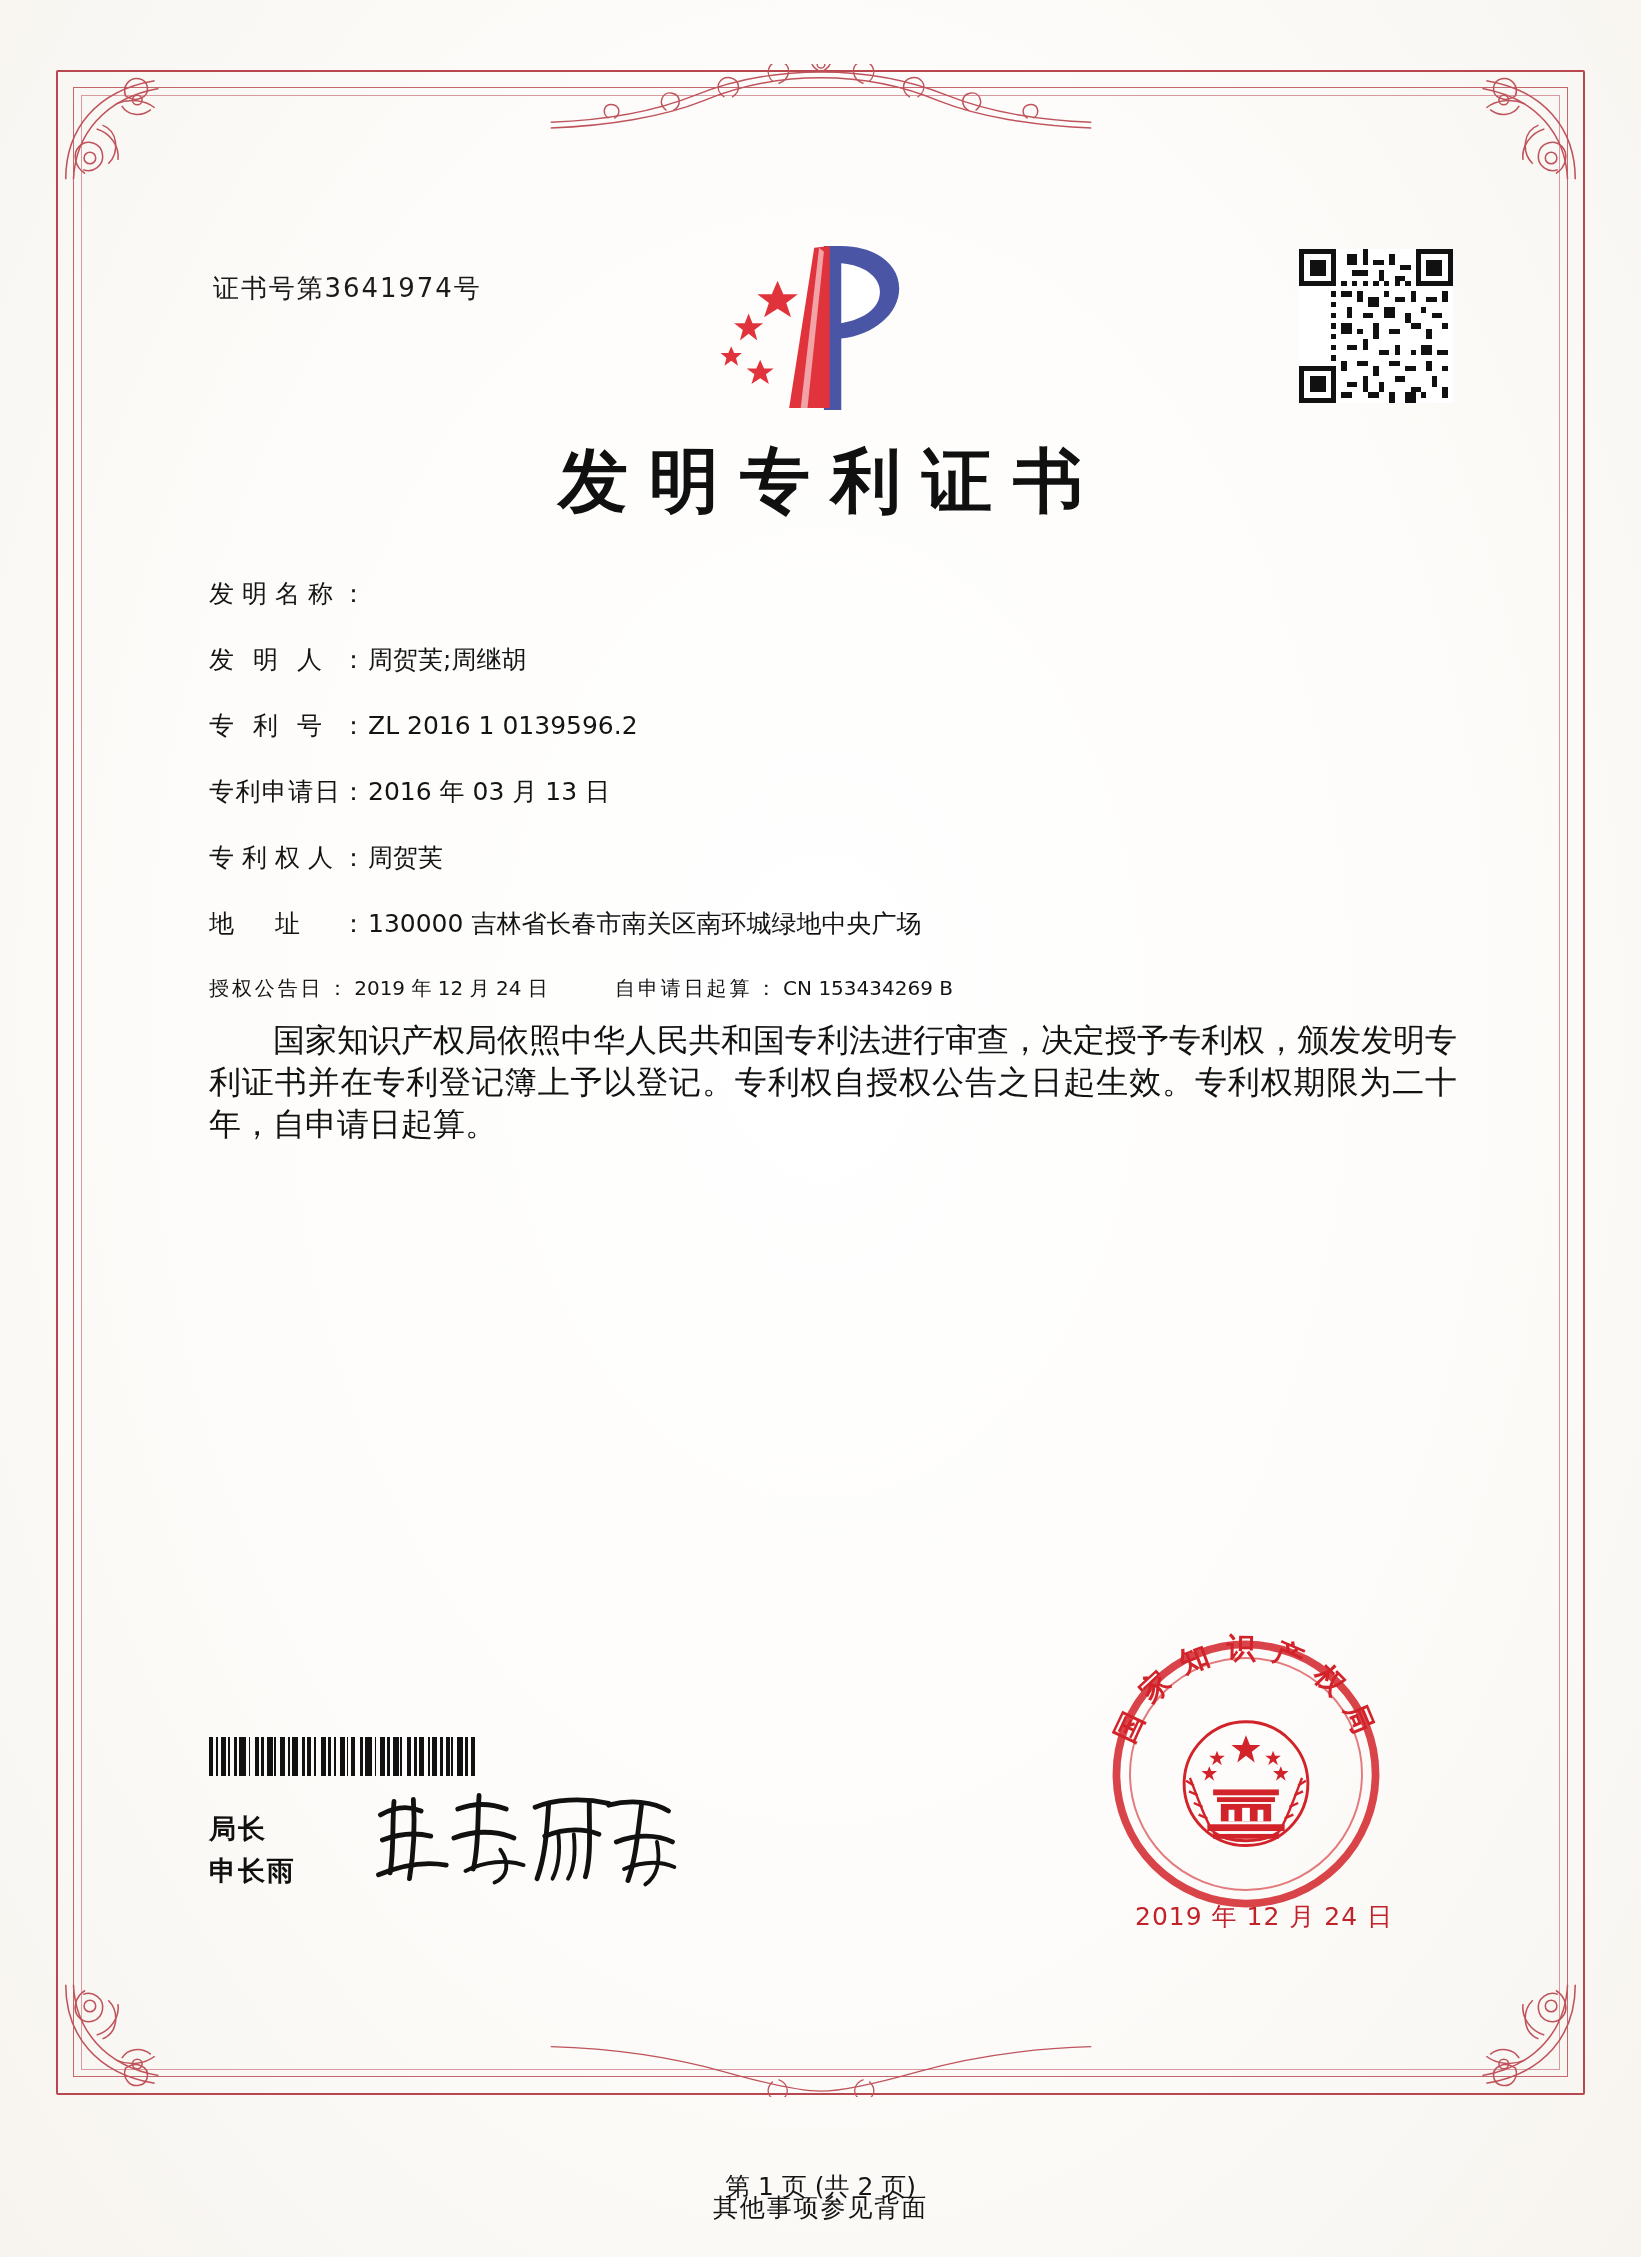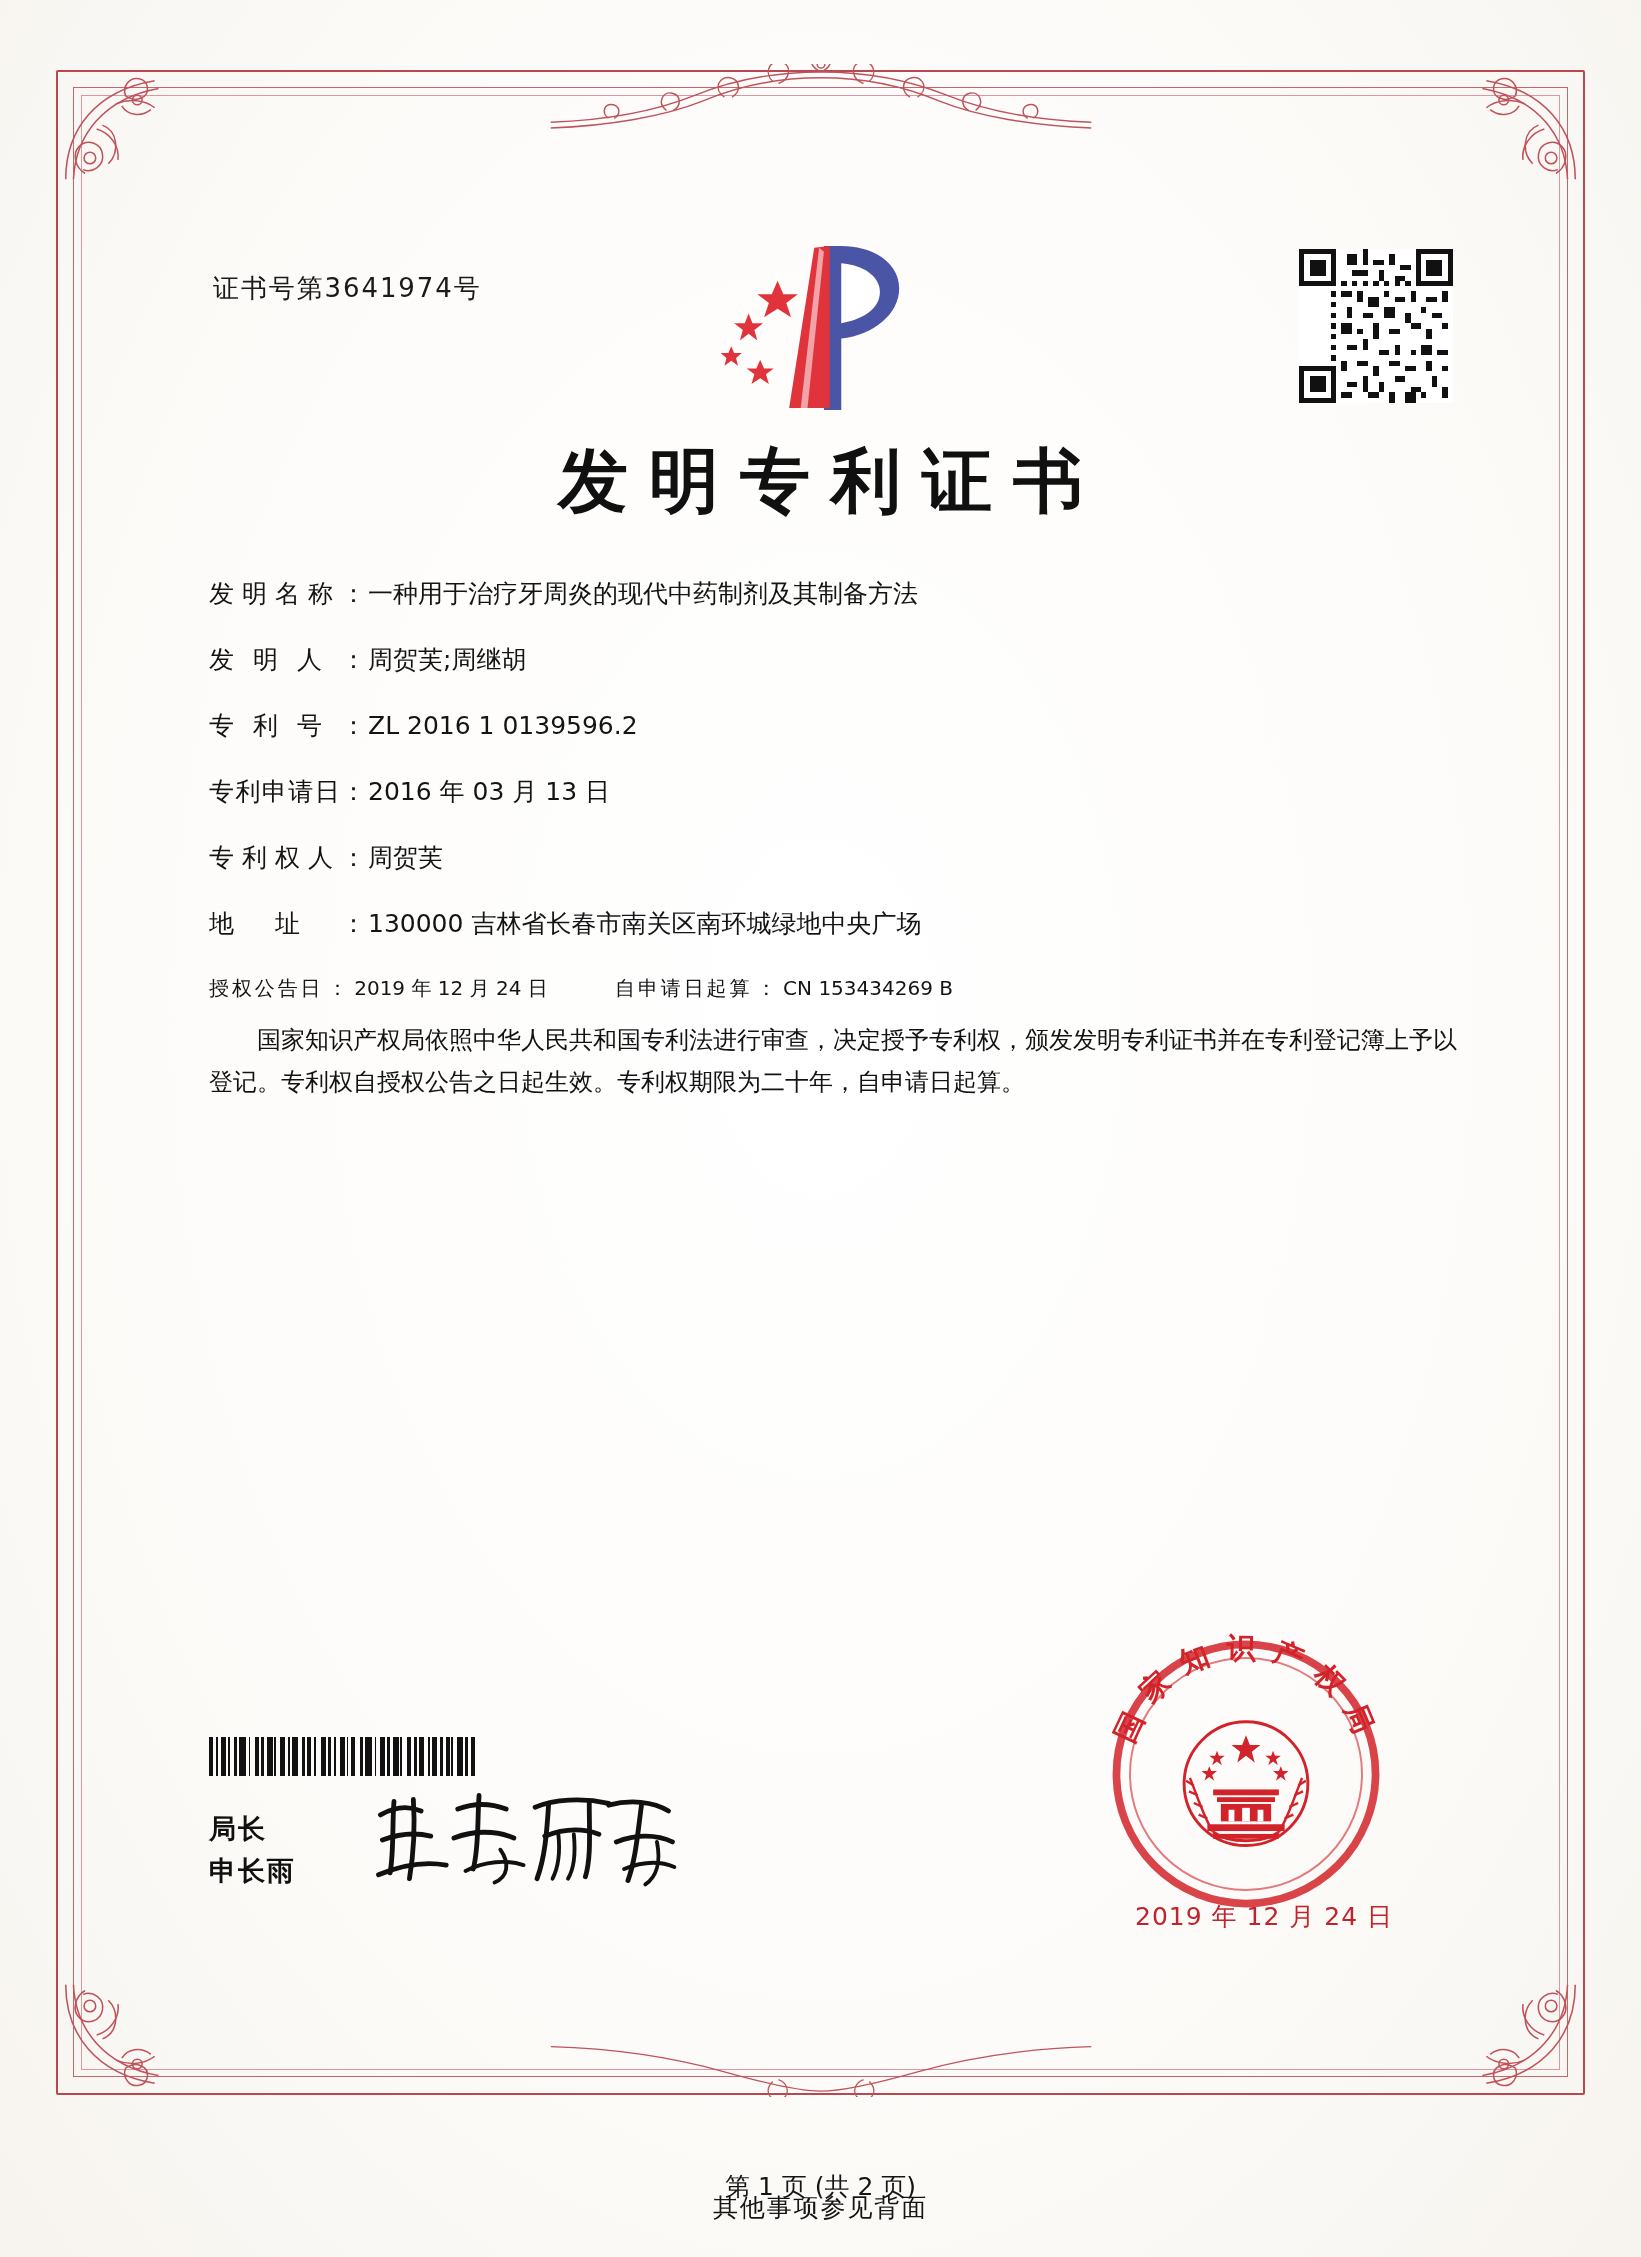--- a/index.html
+++ b/index.html
@@ -119,21 +119,21 @@
   .row-split .half{display:flex;align-items:baseline;font-size:20px;color:#141414;}
   .row-split .half.left{width:406px;flex:0 0 406px;}
   .row-split .lbl{
     white-space:nowrap;letter-spacing:2.9px;margin-right:3.9px;
   }
   .row-split .val{white-space:nowrap;}
 
   .paragraphs{
     position:absolute;left:85px;right:60px;top:874px;
     font-family:"DejaVu Serif","Liberation Serif",serif;
-    font-size:24px;line-height:42px;color:#121212;
+    font-size:32px;line-height:42px;color:#121212;
     text-align:justify;
   }
   .paragraphs p{margin:0 0 3.9px 0;text-indent:2em;}
 
   
   .barcode{
     position:absolute;left:85px;bottom:259px;
     width:415px;height:39px;
     display:flex;align-items:stretch;
   }
@@ -395,21 +395,20 @@
     <div class="fields">
 
       <div class="field">
         <span class="label">
           <span>发</span>
             <span>明</span>
             <span>名</span>
             <span>称</span>
             <span class="colon">：</span>
         </span>
-        <span class="value">一种用于治疗牙周炎的现代中药制剂及其制备方法</span>
       </div>
 
       <div class="field">
         <span class="label">
           <span>发</span>
             <span>明</span>
             <span>人</span>
             <span class="colon">：</span>
         </span>
         <span class="value">周贺芙;周继胡</span>

